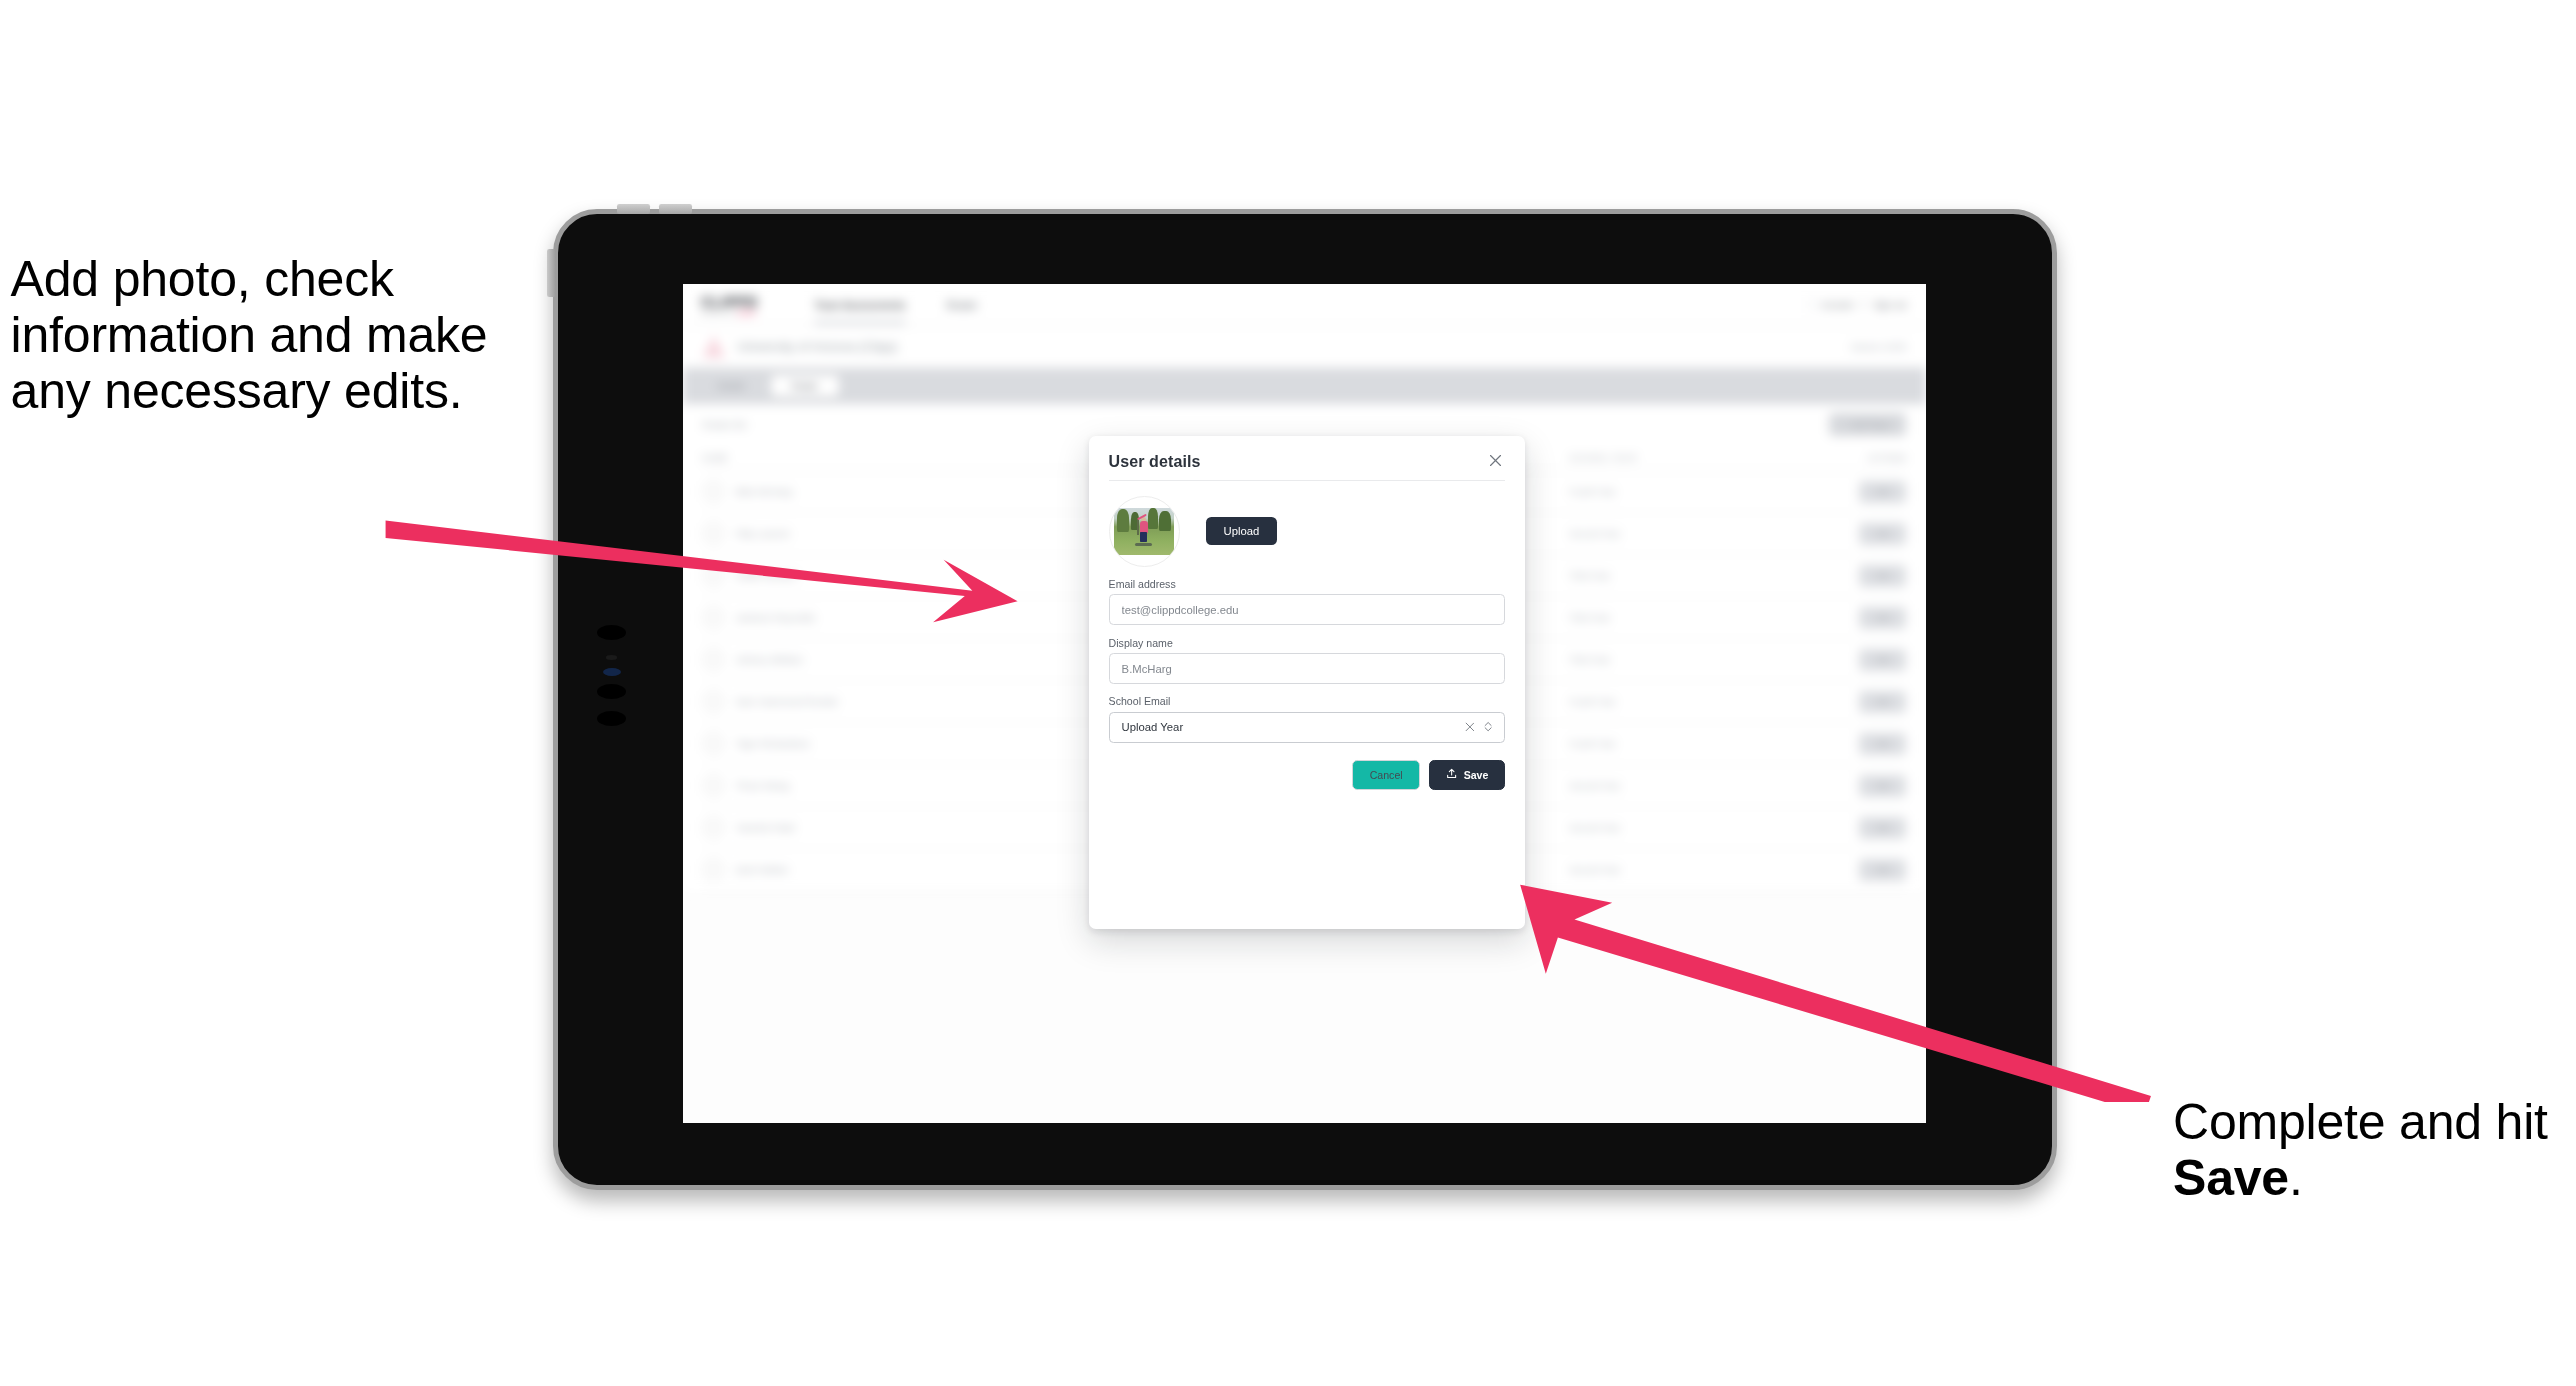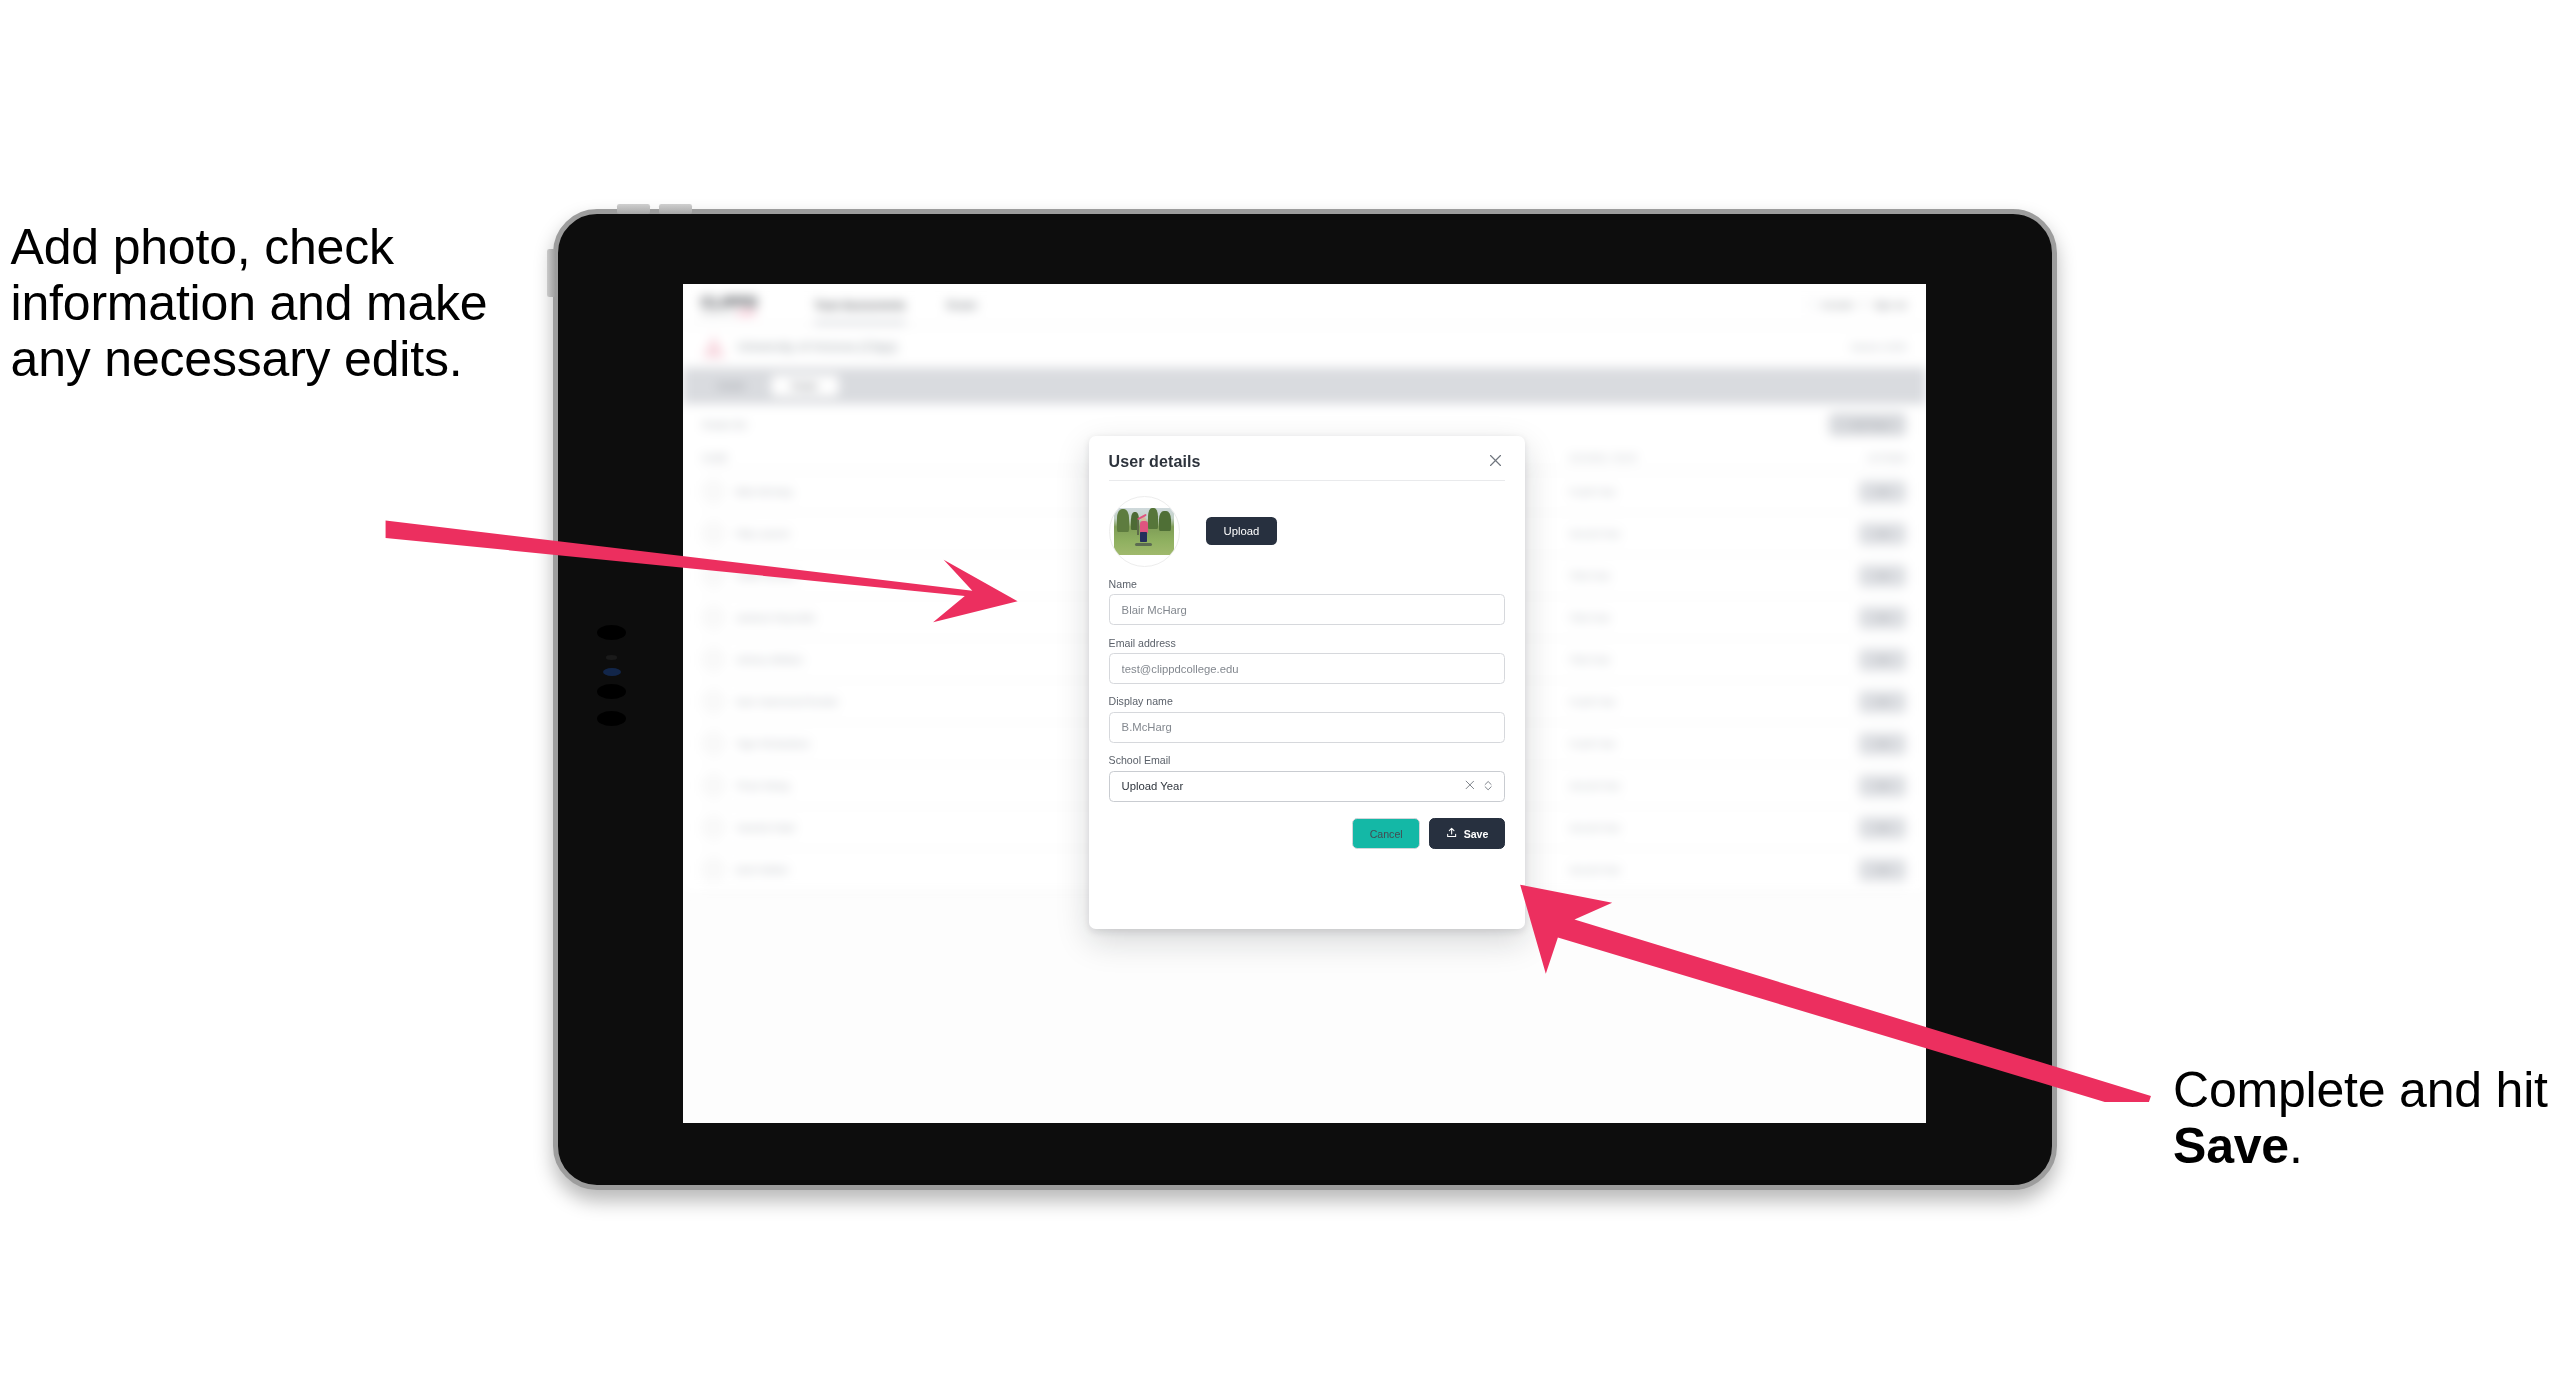--- a/index.html
+++ b/index.html
@@ -15,20 +15,21 @@
   
   .caption {
     position: absolute;
     font-family: "Liberation Sans", sans-serif;
     color: #000;
     font-size: 50px;
     line-height: 1.12;
     font-weight: 400;
     letter-spacing: -0.2px;
     white-space: pre-line;
+    margin-top: 32px;
   }
   #caption-left  { left: 10.6px; top: 219px; width: 513px; }
   #caption-right { left: 2173px; top: 1062px; width: 393px; }
   #caption-right .bold { font-weight: 700; }
 
   
   .arrow-svg { position: absolute; pointer-events: none; }
   #arrow-left-svg  { left: 385px;  top: 513px;  width: 695px;  height: 181px; }
   #arrow-right-svg { left: 1502px; top: 853px; width: 649px;  height: 249px; }
 
@@ -390,24 +391,20 @@
           <div class="ap-head"></div>
           <div class="ap-body"></div>
           <div class="ap-arm"></div>
           <div class="ap-legs"></div>
           <div class="ap-bag"></div>
         </div>
       </div>
       <button class="btn-upload">Upload</button>
     </div>
 
-    <div class="field">
-      <div class="field-label">Name</div>
-      <input class="field-input" type="text" placeholder="Blair McHarg" style="">
-    </div>
 
     <div class="field">
       <div class="field-label">Email address</div>
       <input class="field-input" type="text" placeholder="test@clippdcollege.edu" style="">
     </div>
 
     <div class="field">
       <div class="field-label">Display name</div>
       <input class="field-input" type="text" placeholder="B.McHarg" style="">
     </div>

